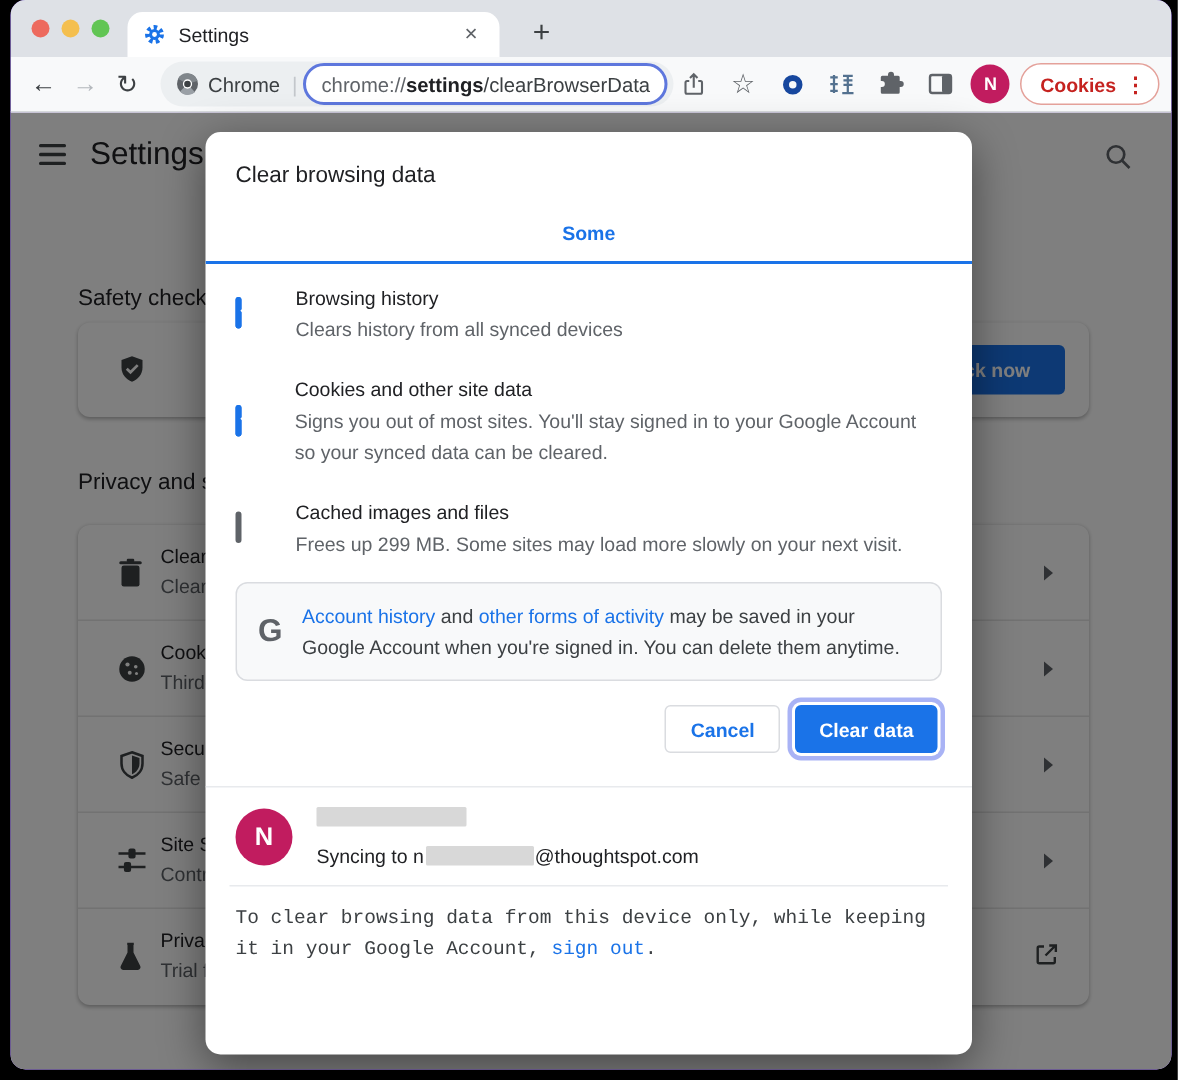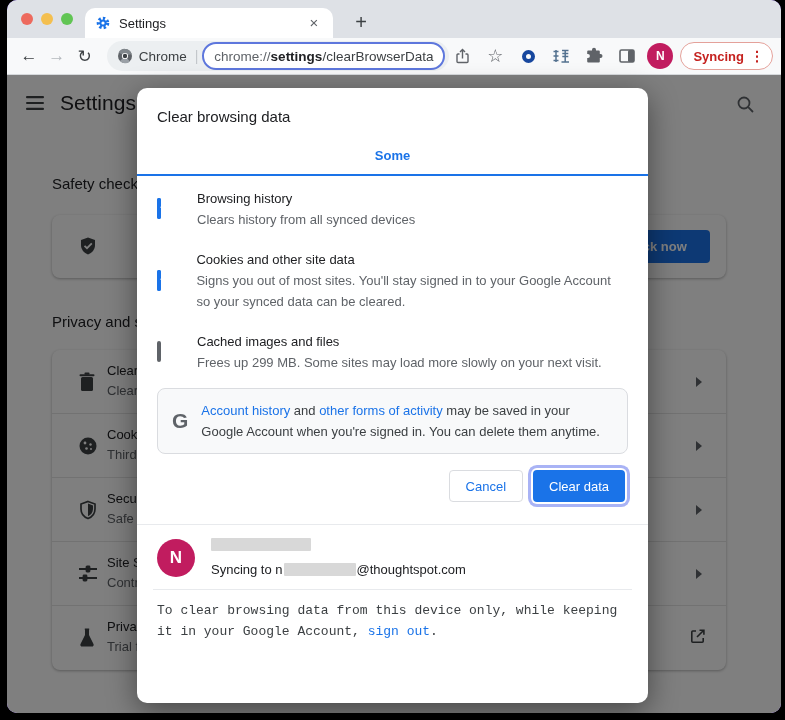--- a/index.html
+++ b/index.html
@@ -68,21 +68,21 @@
   .cb { width:16px; height:16px; border:2px solid #5f6368; border-radius:2px; background:#fff; position:relative; }
   .cb.checked { background:#1a73e8; border-color:#1a73e8; }
   .cb.checked::after { content:""; position:absolute; left:4px; top:0px; width:5px; height:9px; border:solid #fff; border-width:0 2px 2px 0; transform:rotate(42deg); }
   .it-title { font-size:13px; color:#202124; line-height:20px; }
   .it-desc { font-size:13px; color:#5f6368; line-height:21px; max-width:438px; }
   .gbox { margin-top:6px; border:1px solid #dadce0; background:#f8f9fa; border-radius:8px; padding:11px 14px; display:flex; gap:13px; }
   .g-logo { font-size:21px; font-weight:700; color:#5f6368; align-self:center; }
   .g-text { font-size:13px; color:#3c4043; line-height:21px; max-width:400px; }
   .g-text a { color:#1a73e8; text-decoration:none; }
   .btn-row { display:flex; justify-content:flex-end; gap:10px; padding:16px 20px 18px; }
-  .btn { height:32px; border-radius:4px; font-size:13px; font-weight:400; padding:0 16px; font-family:inherit; }
+  .btn { height:32px; border-radius:4px; font-size:13px; font-weight:700; padding:0 16px; font-family:inherit; }
   .btn-cancel { background:#fff; border:1px solid #dadce0; color:#1a73e8; }
   .btn-primary { background:#1a73e8; border:none; color:#fff; box-shadow:0 0 0 2px #fff, 0 0 0 5px #a9b3f5; margin-right:3px; }
   .sync-sec { border-top:1px solid #e8eaed; margin-top:4px; padding:13px 20px 0; display:flex; gap:16px; align-items:center; }
   .avatar-lg { position:relative; width:38px; height:38px; border-radius:50%; background:#c11c5f; color:#fff; font-weight:700; font-size:17px; display:flex; align-items:center; justify-content:center; flex:none; }
   .redact { background:#d8d8d8; border-radius:1px; display:inline-block; }
   .sync-line { font-size:13px; color:#202124; display:flex; align-items:center; }
   .dlg-divider { border-top:1px solid #e8eaed; margin:12px 16px 0; }
   .dlg-footer { padding:10px 20px 16px; font-size:13px; color:#3c4043; line-height:21px;font-family:Liberation Mono, monospace; }
   .dlg-footer a { color:#1a73e8; text-decoration:none; }
 </style>
@@ -151,21 +151,21 @@
           </svg>
       </span>
       <span class="tb-ic">
         <svg width="18" height="18" viewBox="0 0 18 18">
             <rect x="2" y="3" width="14" height="12" rx="1.5" fill="none" stroke="#5f6368" stroke-width="1.6"></rect>
             <rect x="10" y="3" width="6" height="12" rx="1.5" fill="#5f6368"></rect>
           </svg>
       </span>
       <span class="avatar-sm">N</span>
       <span class="update-btn">
-        <span class="update-txt">Syncing</span>
+        <span class="update-txt">Cookies</span>
         <span class="update-dots">⋮</span>
       </span>
     </div>
   </div>
 
   <div class="page">
     <div class="pg-header">
       <span class="hamburger">
         <svg width="18" height="14" viewBox="0 0 18 14" fill="#3c4043">
             <rect y="0" width="18" height="2.2" rx="1"></rect>
@@ -175,21 +175,21 @@
       </span>
       <span class="pg-title">Settings</span>
       <span class="search-ic">
         <svg width="19" height="19" viewBox="0 0 19 19" fill="none" stroke="#5f6368" stroke-width="1.8">
             <circle cx="8" cy="8" r="5.5"></circle>
             <path d="M12.2 12.2 L17 17"></path>
           </svg>
       </span>
     </div>
 
-    <div class="sec-head" style="top:100px">Safety check</div>
+    <div class="sec-head" style="top:115px">Safety check</div>
     <div class="card" style="top:140px; height:63px;">
       <div class="sc-row">
         <span class="row-ic" style="top:21px">
           <svg width="20" height="20" viewBox="0 0 20 20">
               <path d="M10 1.5 L17 4 V9 c0 4.5-3 8-7 9.5 C6 17 3 13.5 3 9 V4 Z" fill="#3c4043"></path>
               <path d="M6.5 9.8 L9 12.2 L13.8 7.4" stroke="#fff" stroke-width="1.8" fill="none"></path>
             </svg>
         </span>
         <span class="sc-text">Chrome can help keep you safe from data breaches, bad extensions, and more</span>
         <button class="check-now">Check now</button>

